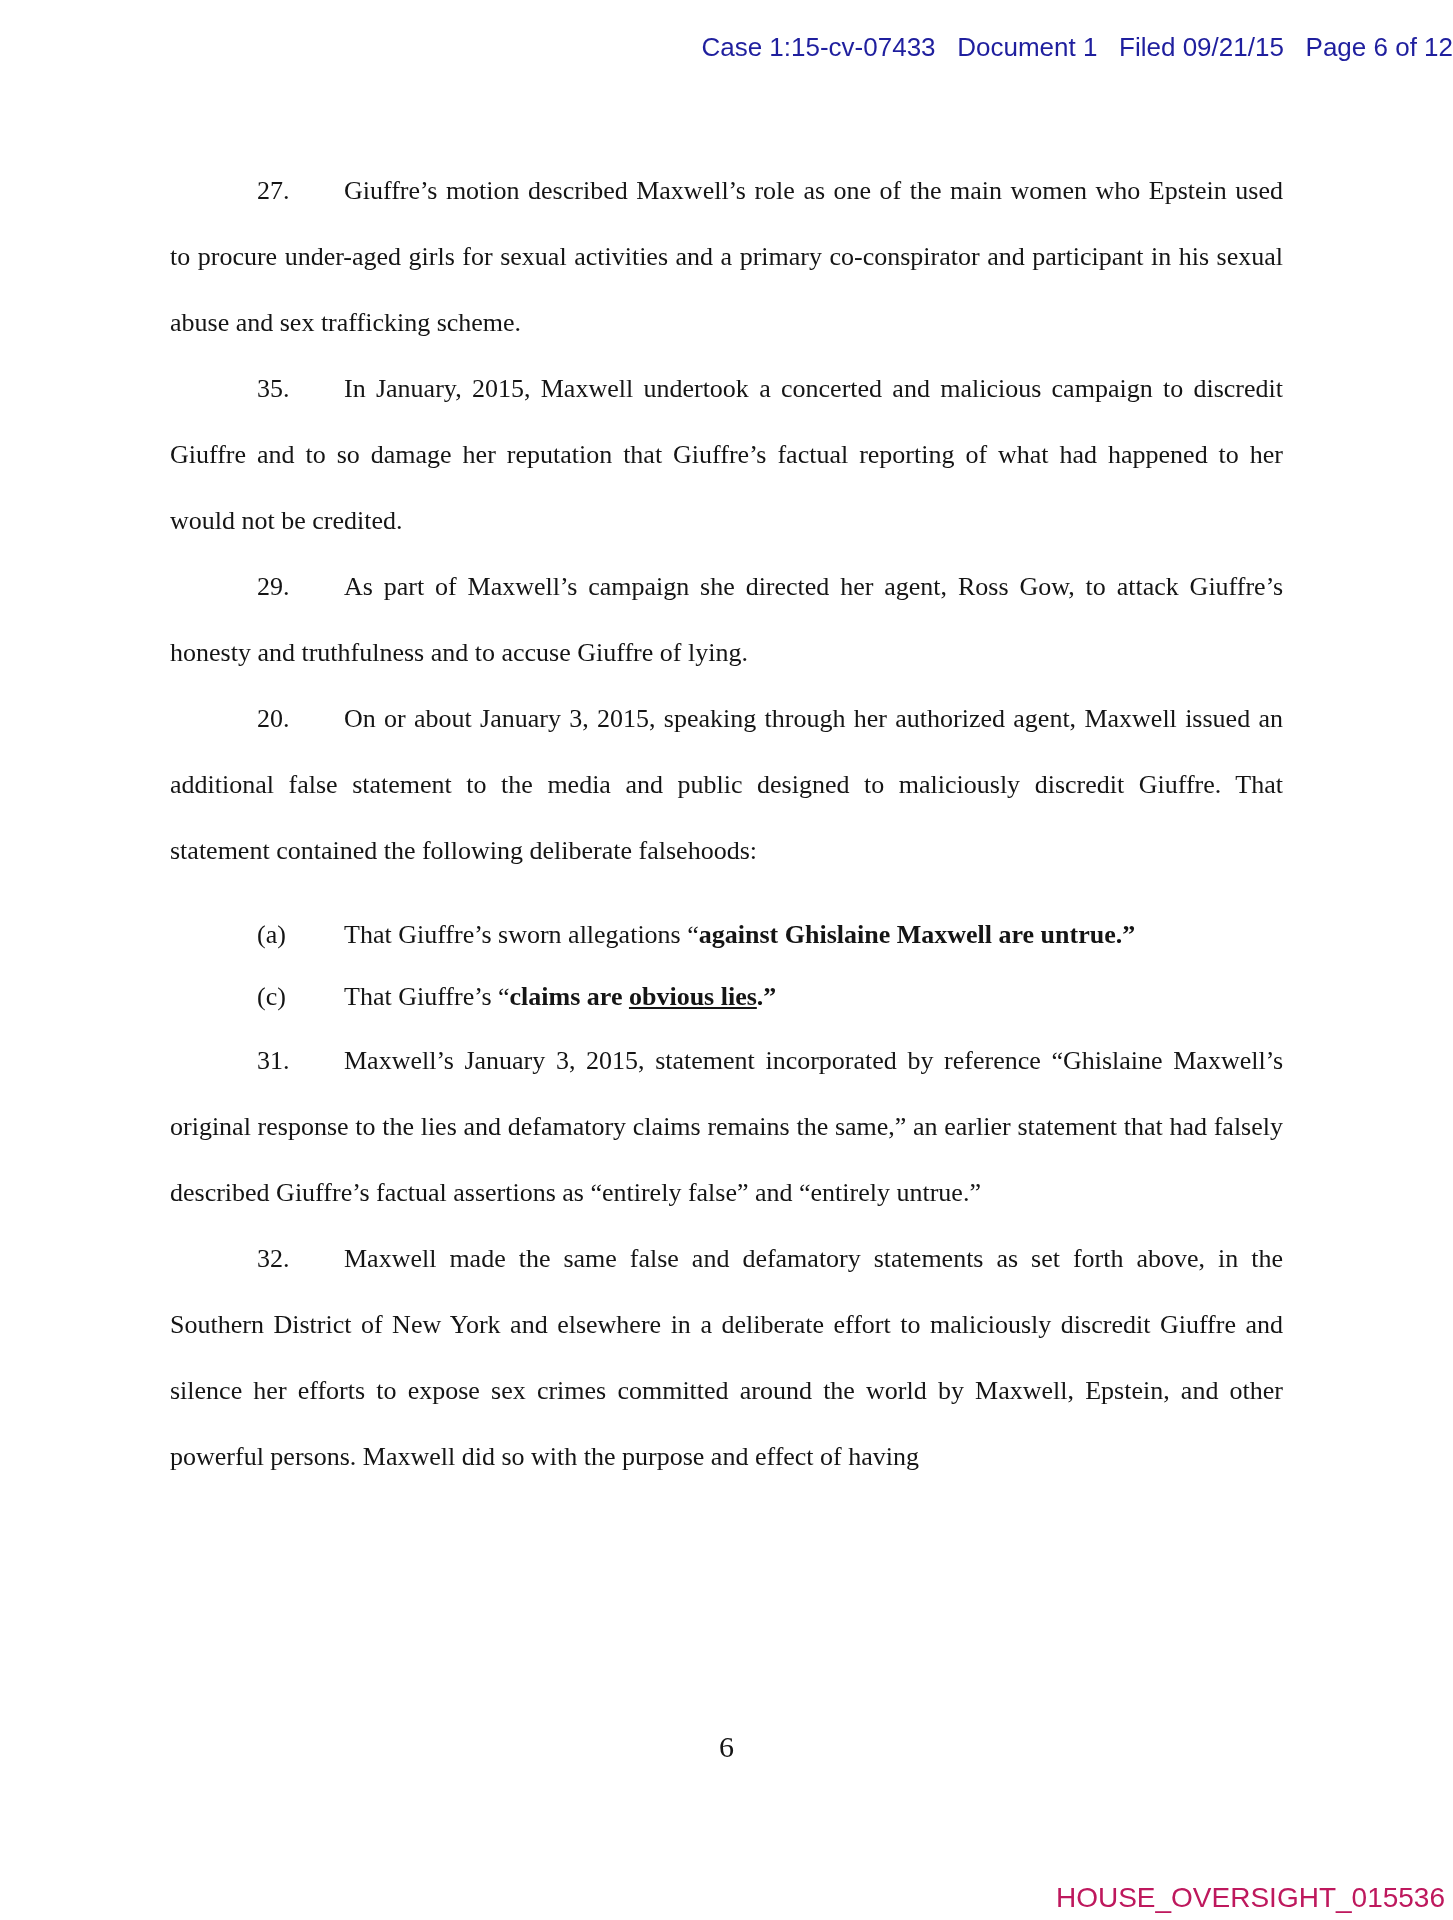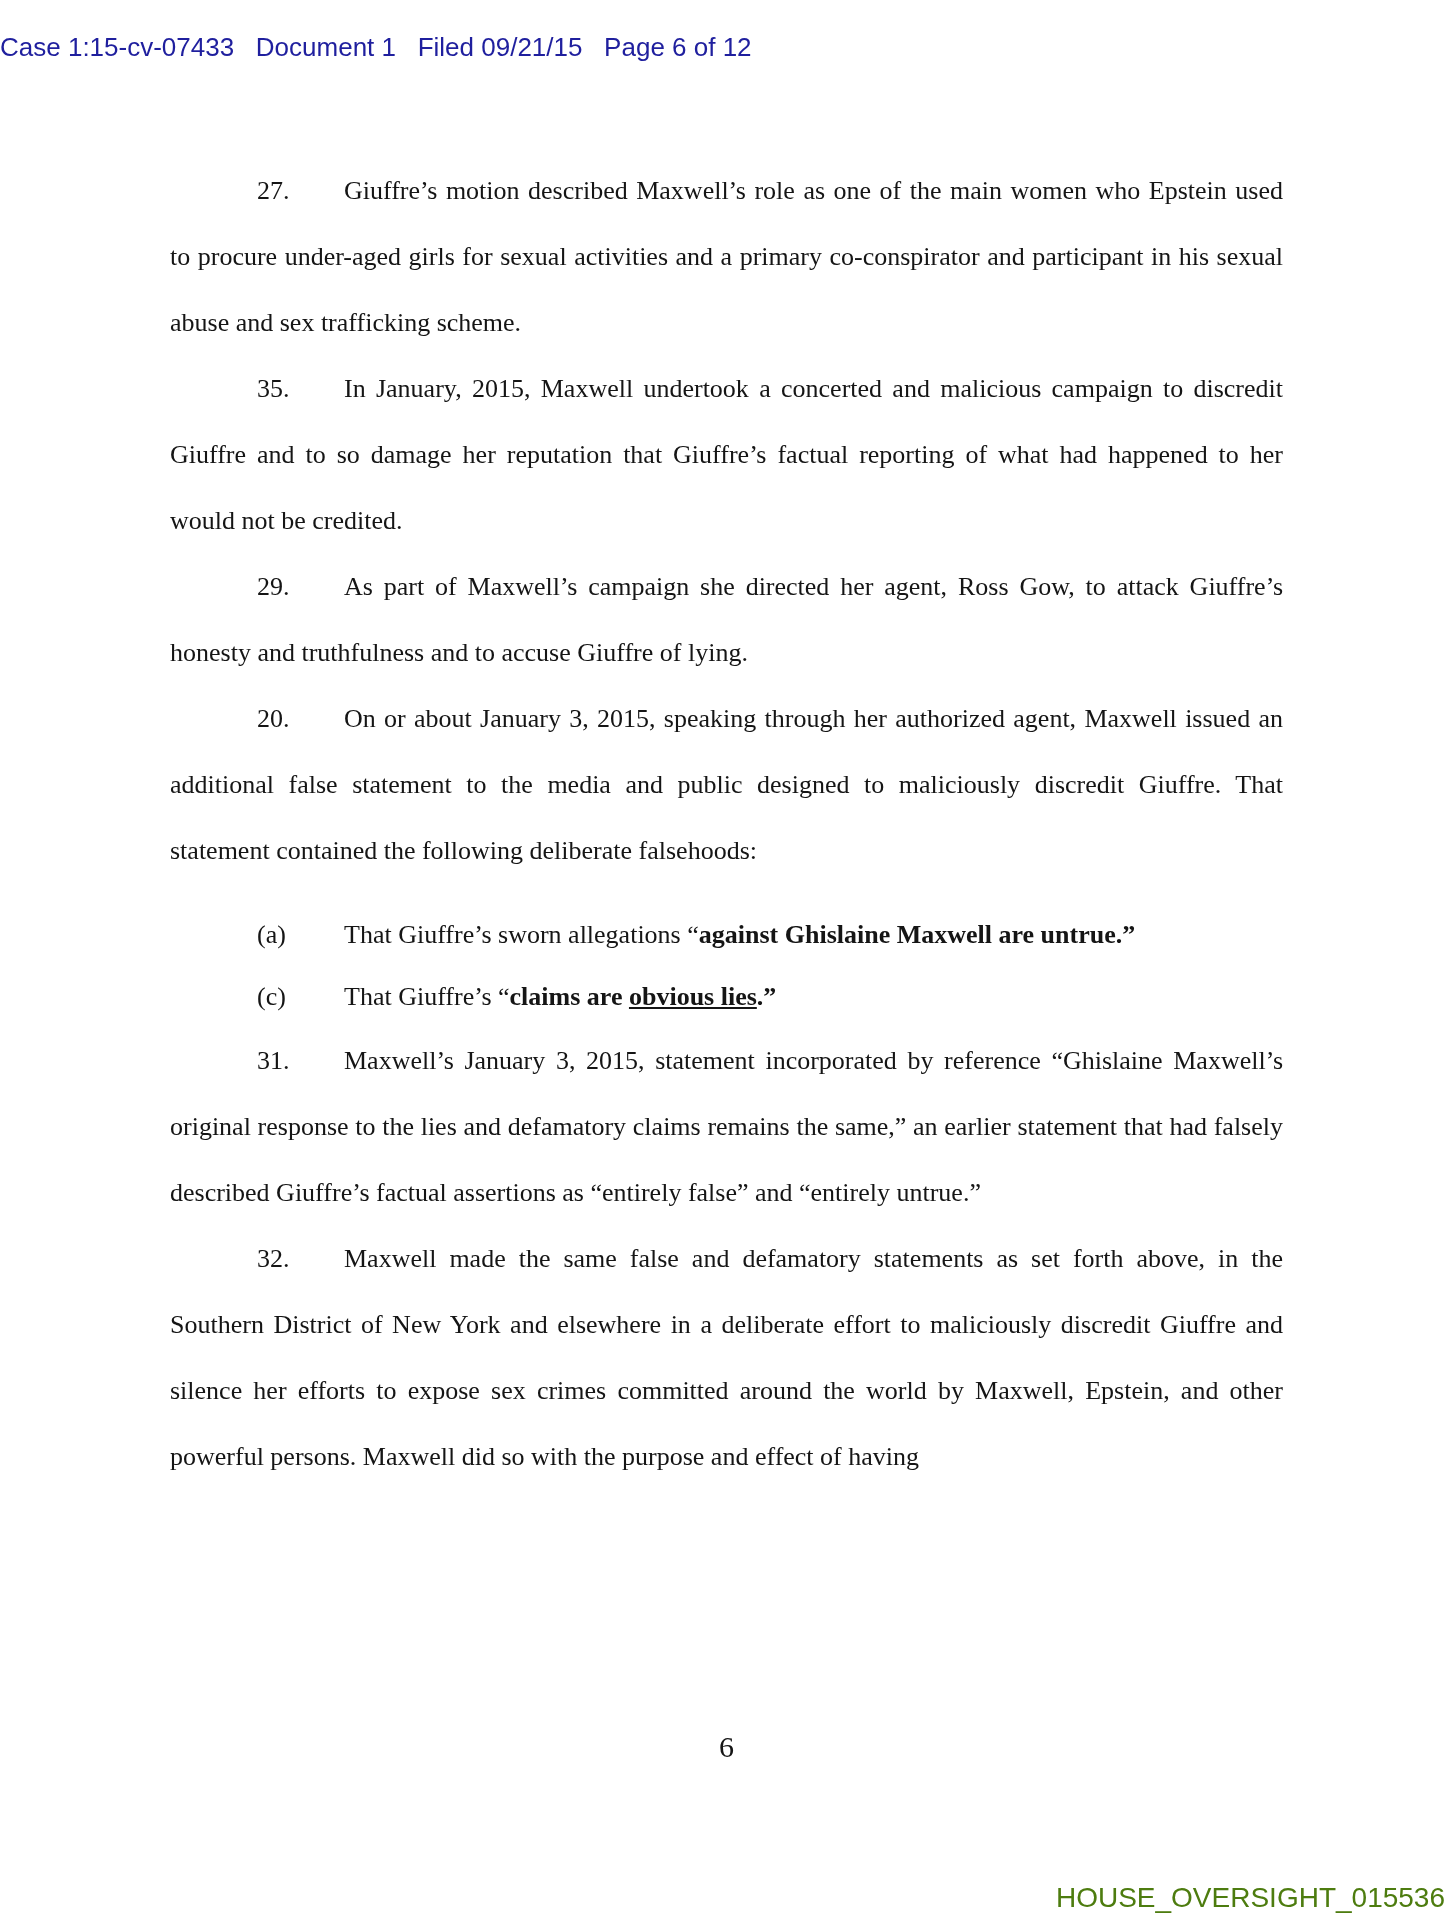--- a/index.html
+++ b/index.html
@@ -10,21 +10,21 @@
     background: #ffffff;
     font-family: "Liberation Serif", serif;
     color: #151515;
     overflow: hidden;
   }
   .court-stamp {
     position: absolute;
     top: 30px;
     left: 0;
     width: 100%;
-    text-align: left;
+    text-align: right;
     font-family: "Liberation Sans", sans-serif;
     font-size: 26px;
     line-height: 34px;
     color: #1f1f9e;
     white-space: pre;
   }
   .body-block {
     position: absolute;
     left: 170px;
     top: 158px;
@@ -67,21 +67,21 @@
     line-height: 34px;
     color: #151515;
   }
   .bates {
     position: absolute;
     top: 1882px;
     right: 8px;
     font-family: "Liberation Sans", sans-serif;
     font-size: 28px;
     line-height: 32px;
-    color: #4d7c0f;
+    color: #be185d;
   }
 </style>
 </head>
 <body>
 
 <div class="page">
 
   <div class="court-stamp">Case 1:15-cv-07433   Document 1   Filed 09/21/15   Page 6 of 12</div>
 
   <div class="body-block">

